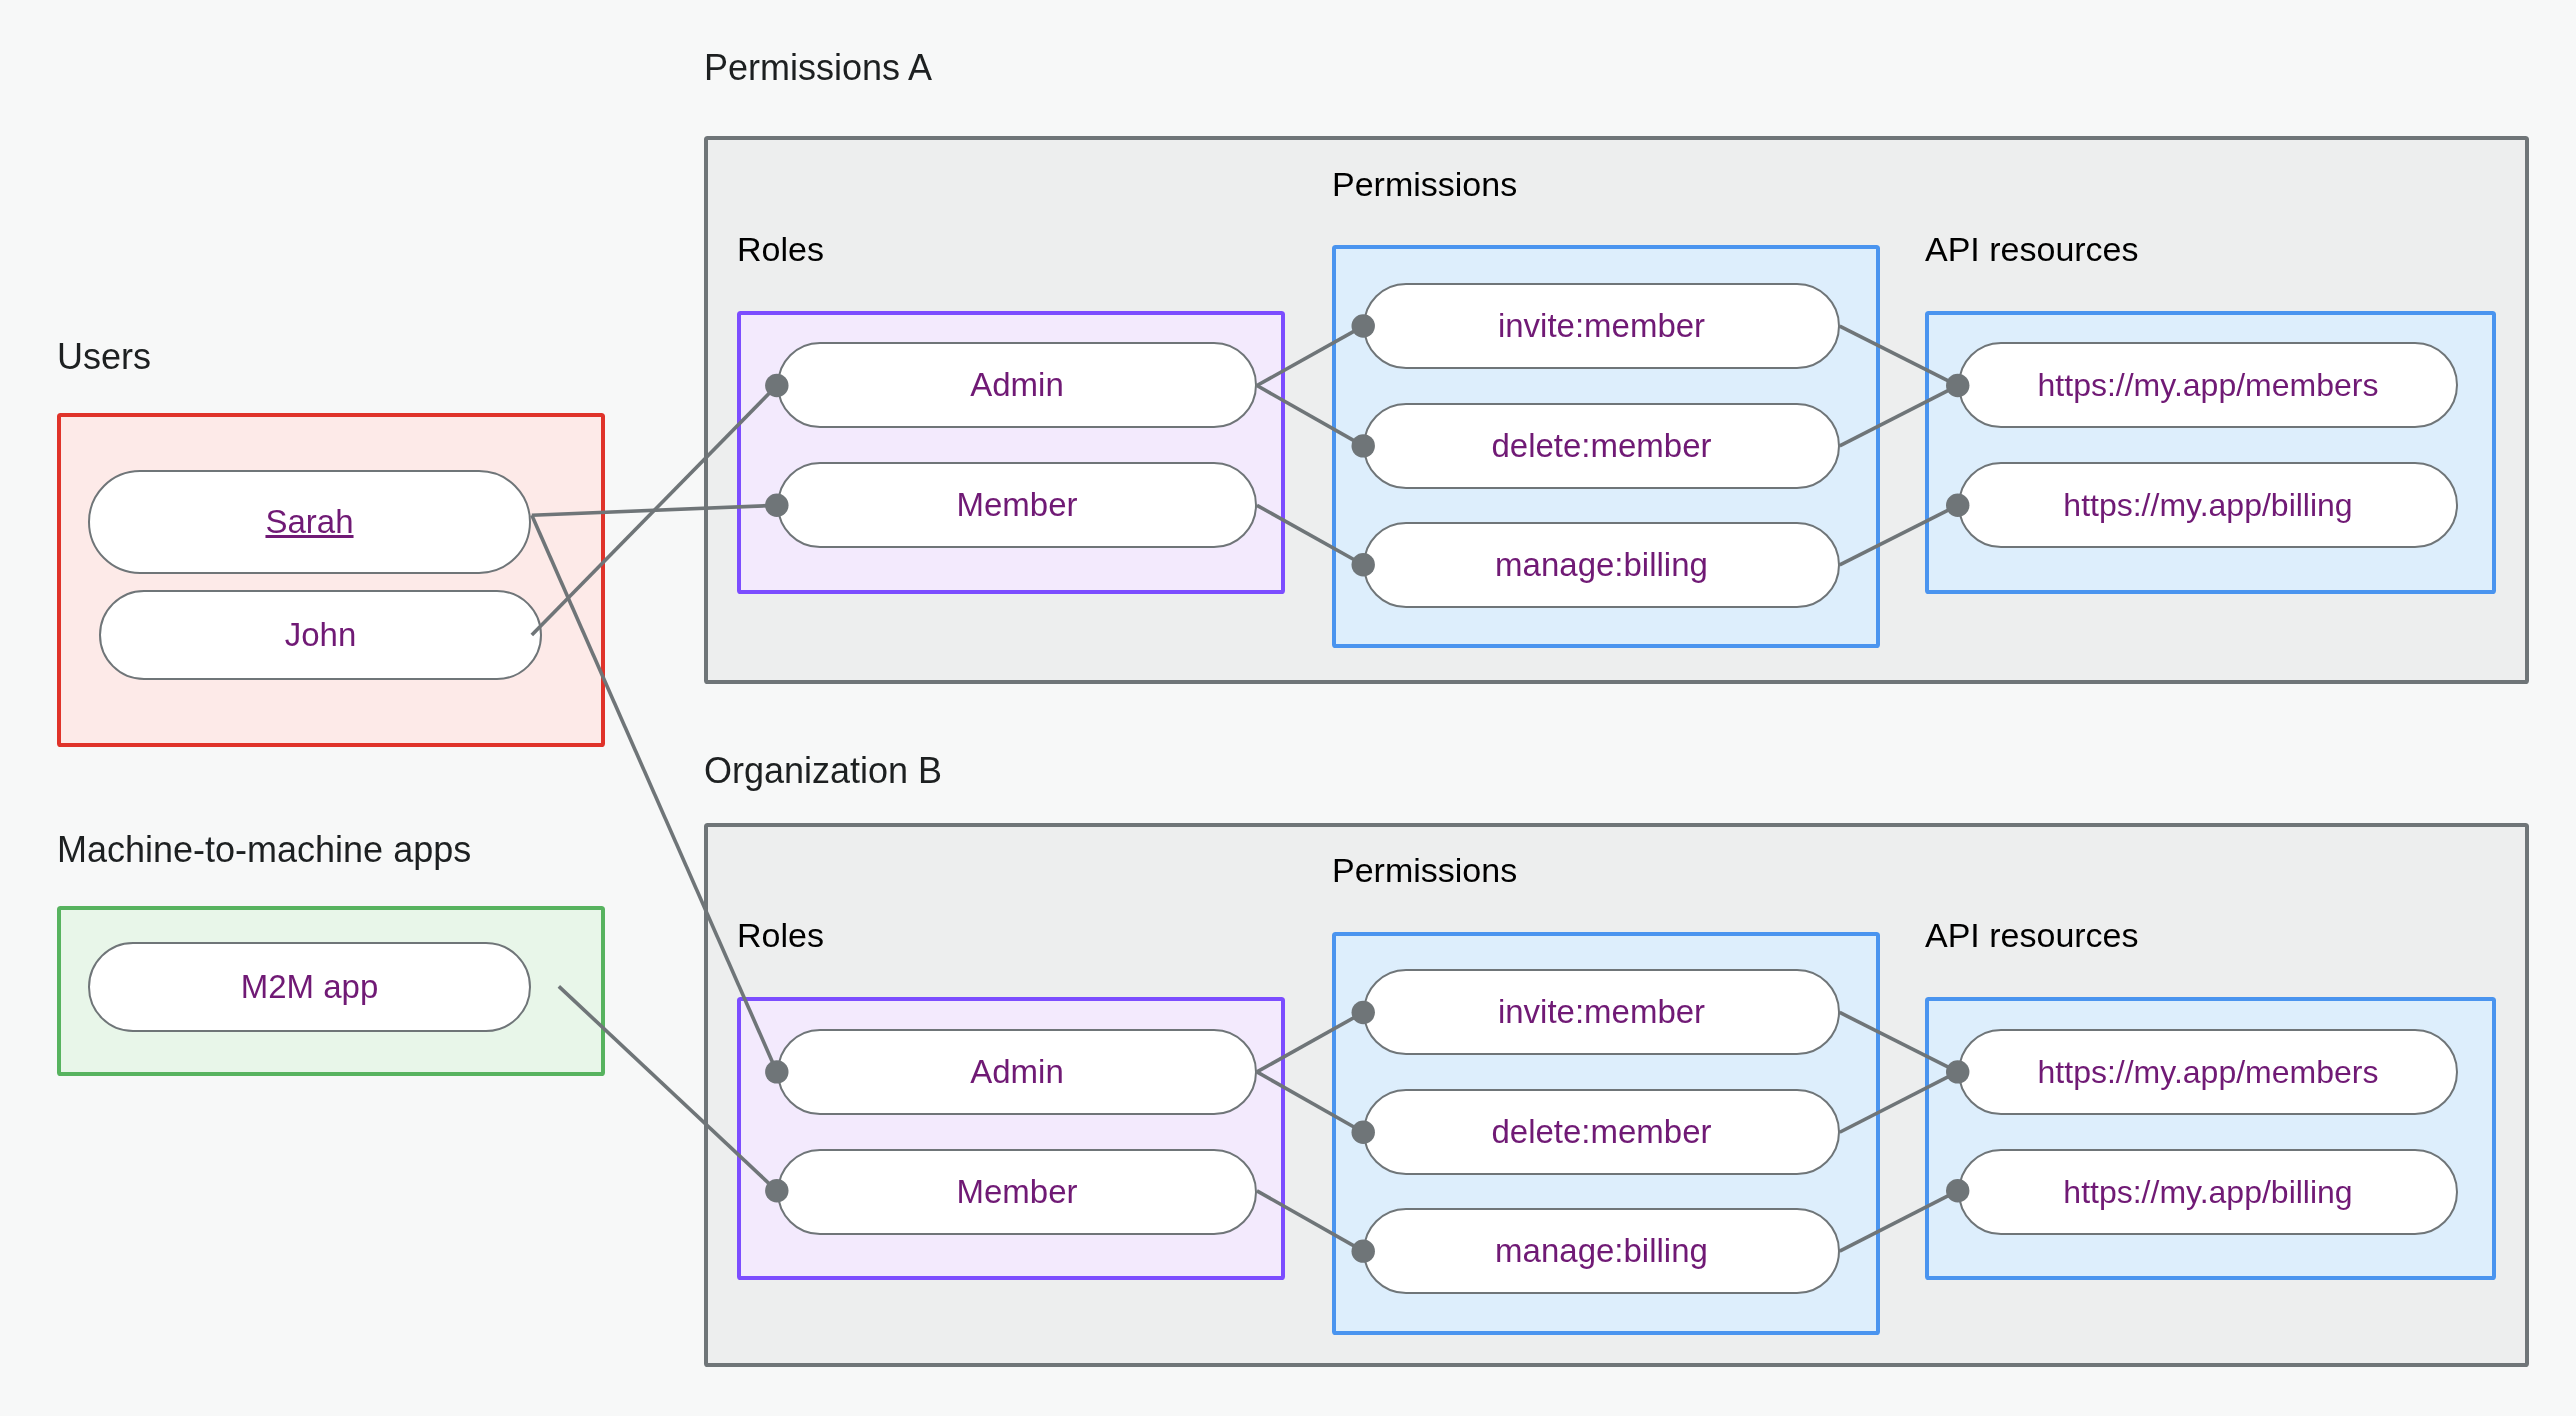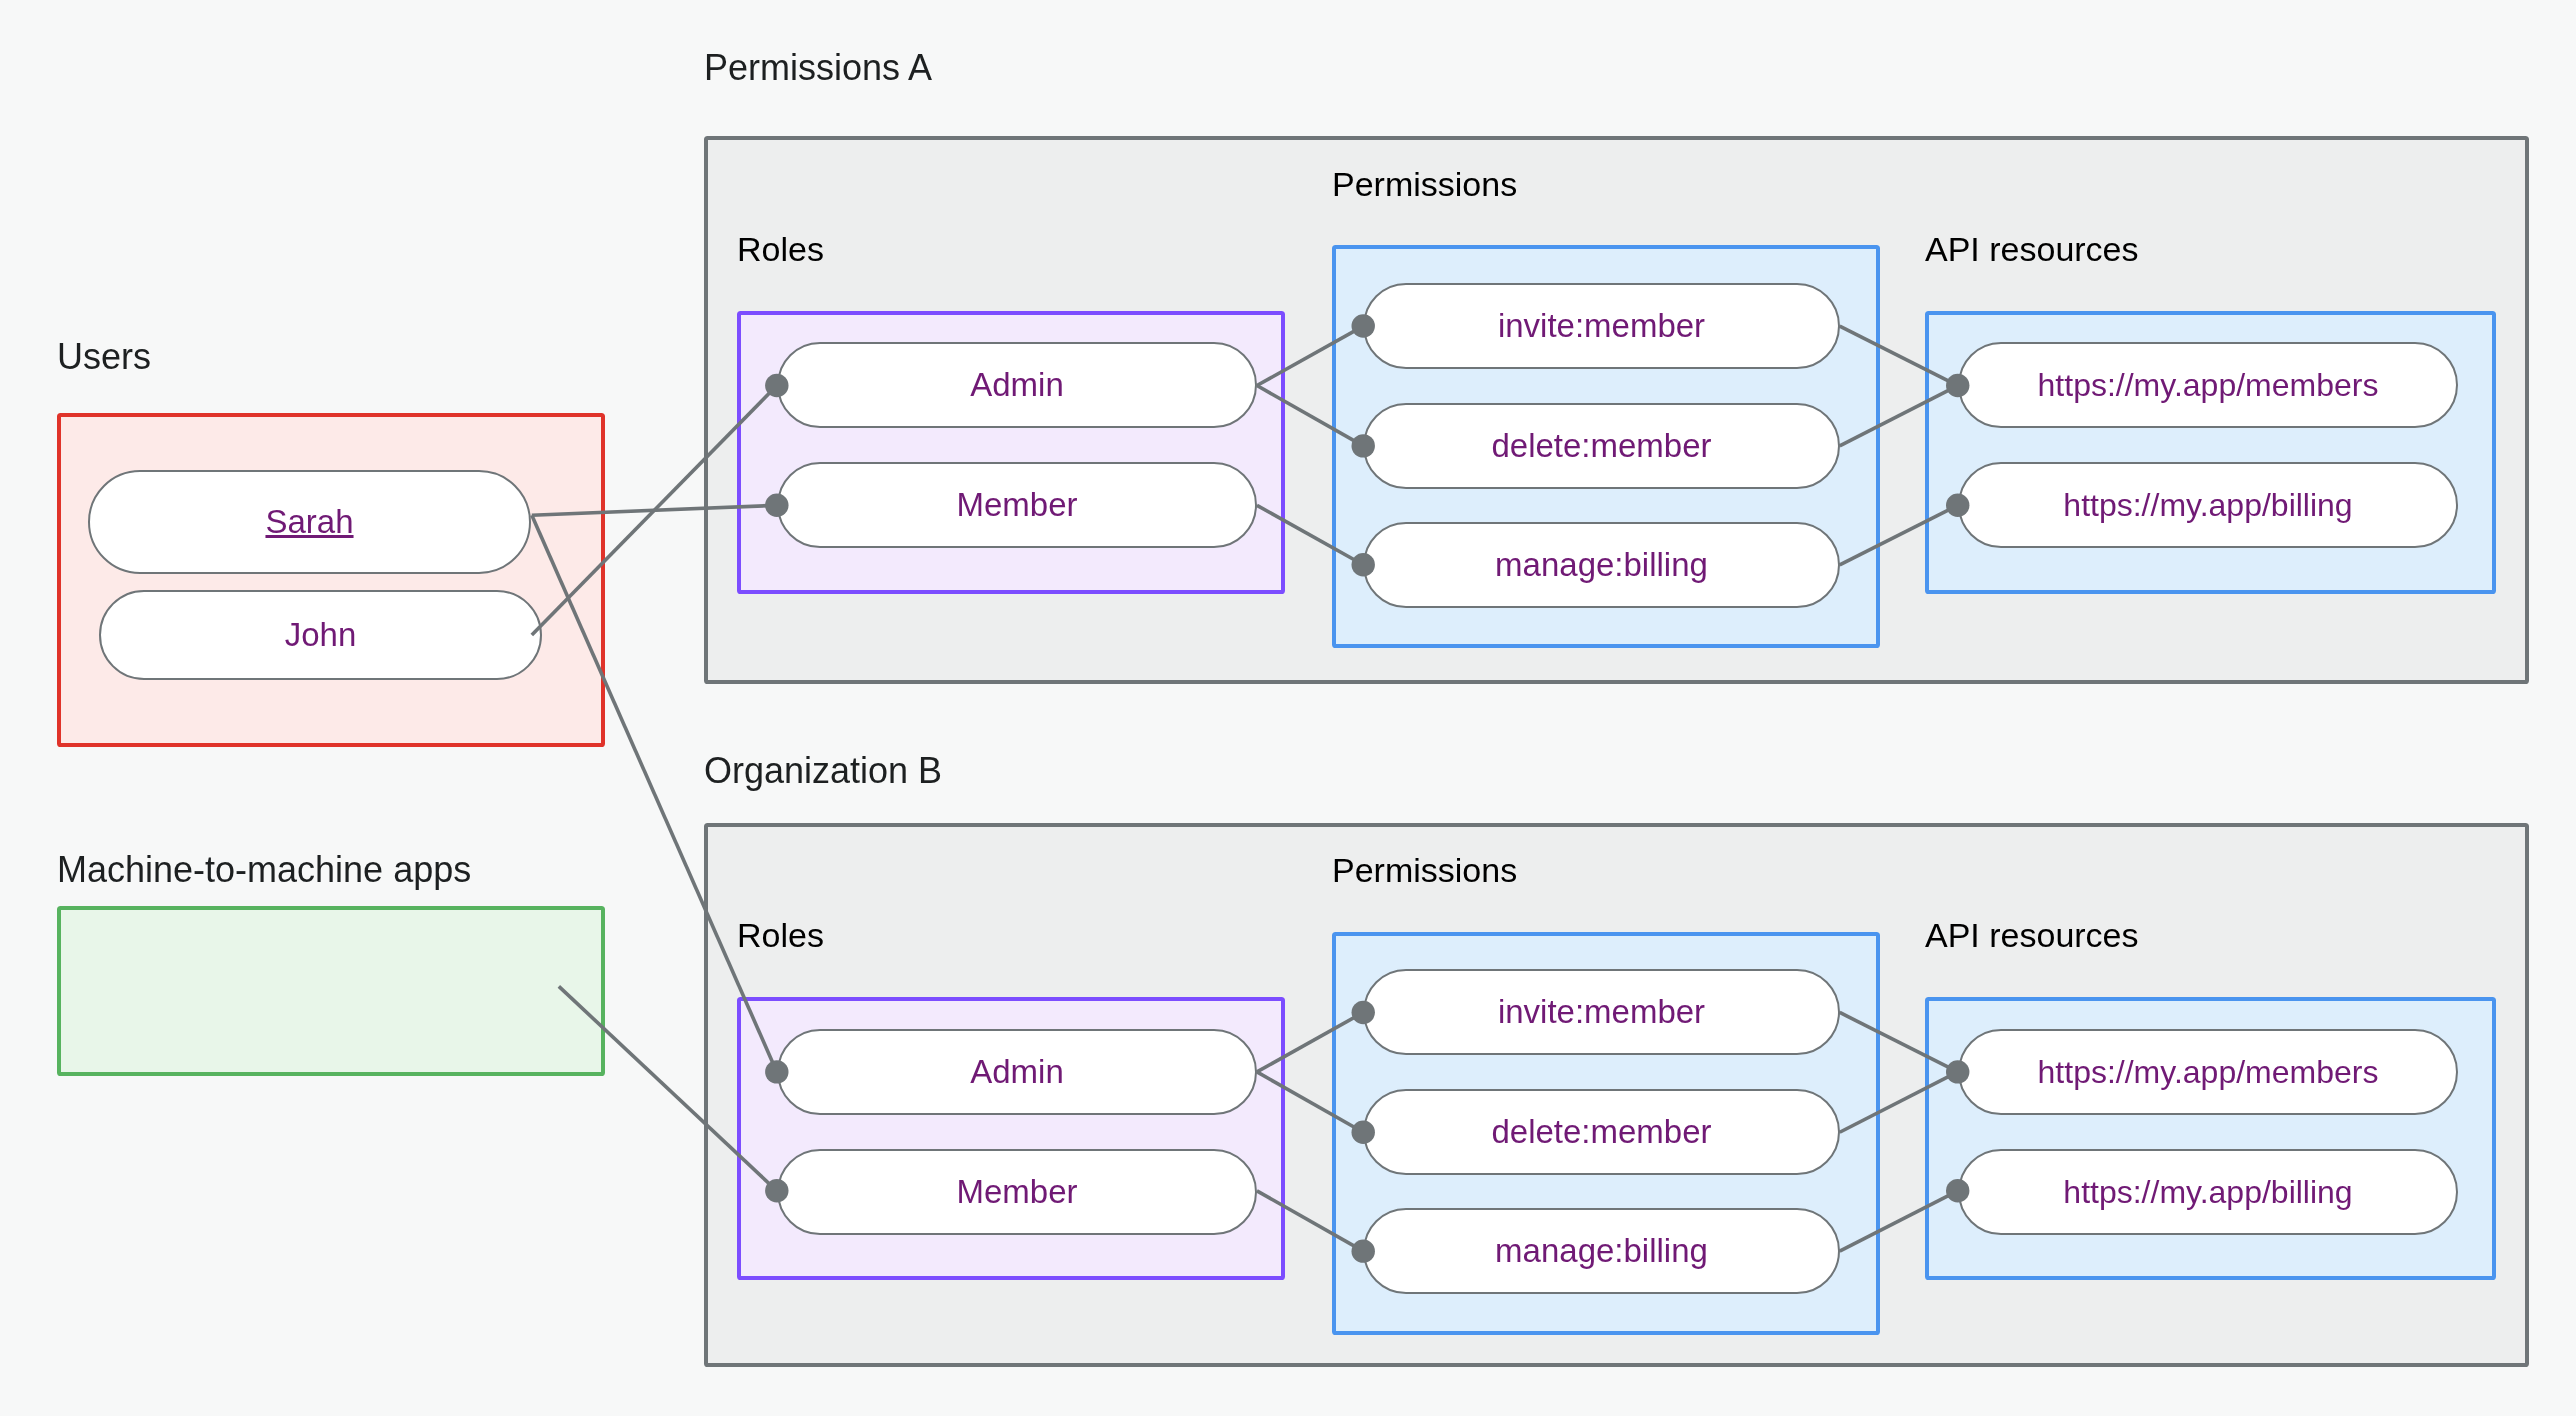--- a/index.html
+++ b/index.html
@@ -128,24 +128,25 @@
   </svg>
 
   <div class="group-label" style="left:57px; top:336px;">Users</div>
 
   <div class="sub-box box-users" style="left:57px; top:413px; width:540px; height:326px;"></div>
 
   <div class="pill" style="left:88px; top:470px; width:443px; height:104px;text-decoration:underline;">Sarah</div>
 
   <div class="pill" style="left:99px; top:590px; width:443px; height:90px;">John</div>
 
-  <div class="group-label" style="left:57px; top:849px;">Machine-to-machine apps</div>
+  <div class="group-label" style="left:57px; top:829px;">Machine-to-machine apps</div>
 
   <div class="sub-box box-m2m" style="left:57px; top:906px; width:540px; height:162px;"></div>
 
+  <div class="pill" style="left:88px; top:942px; width:443px; height:90px;">M2M app</div>
 
   <div class="group-label" style="left:704px; top:47px;">Permissions A</div>
 
   <div class="org-box" style="left:704px; top:136px; width:1817px; height:540px;"></div>
 
   <div class="inner-label" style="left:737px; top:230px;">Roles</div>
 
   <div class="sub-box box-roles" style="left:737px; top:311px; width:540px; height:275px;"></div>
 
   <div class="pill" style="left:777px; top:342px; width:480px; height:86px;">Admin</div>

